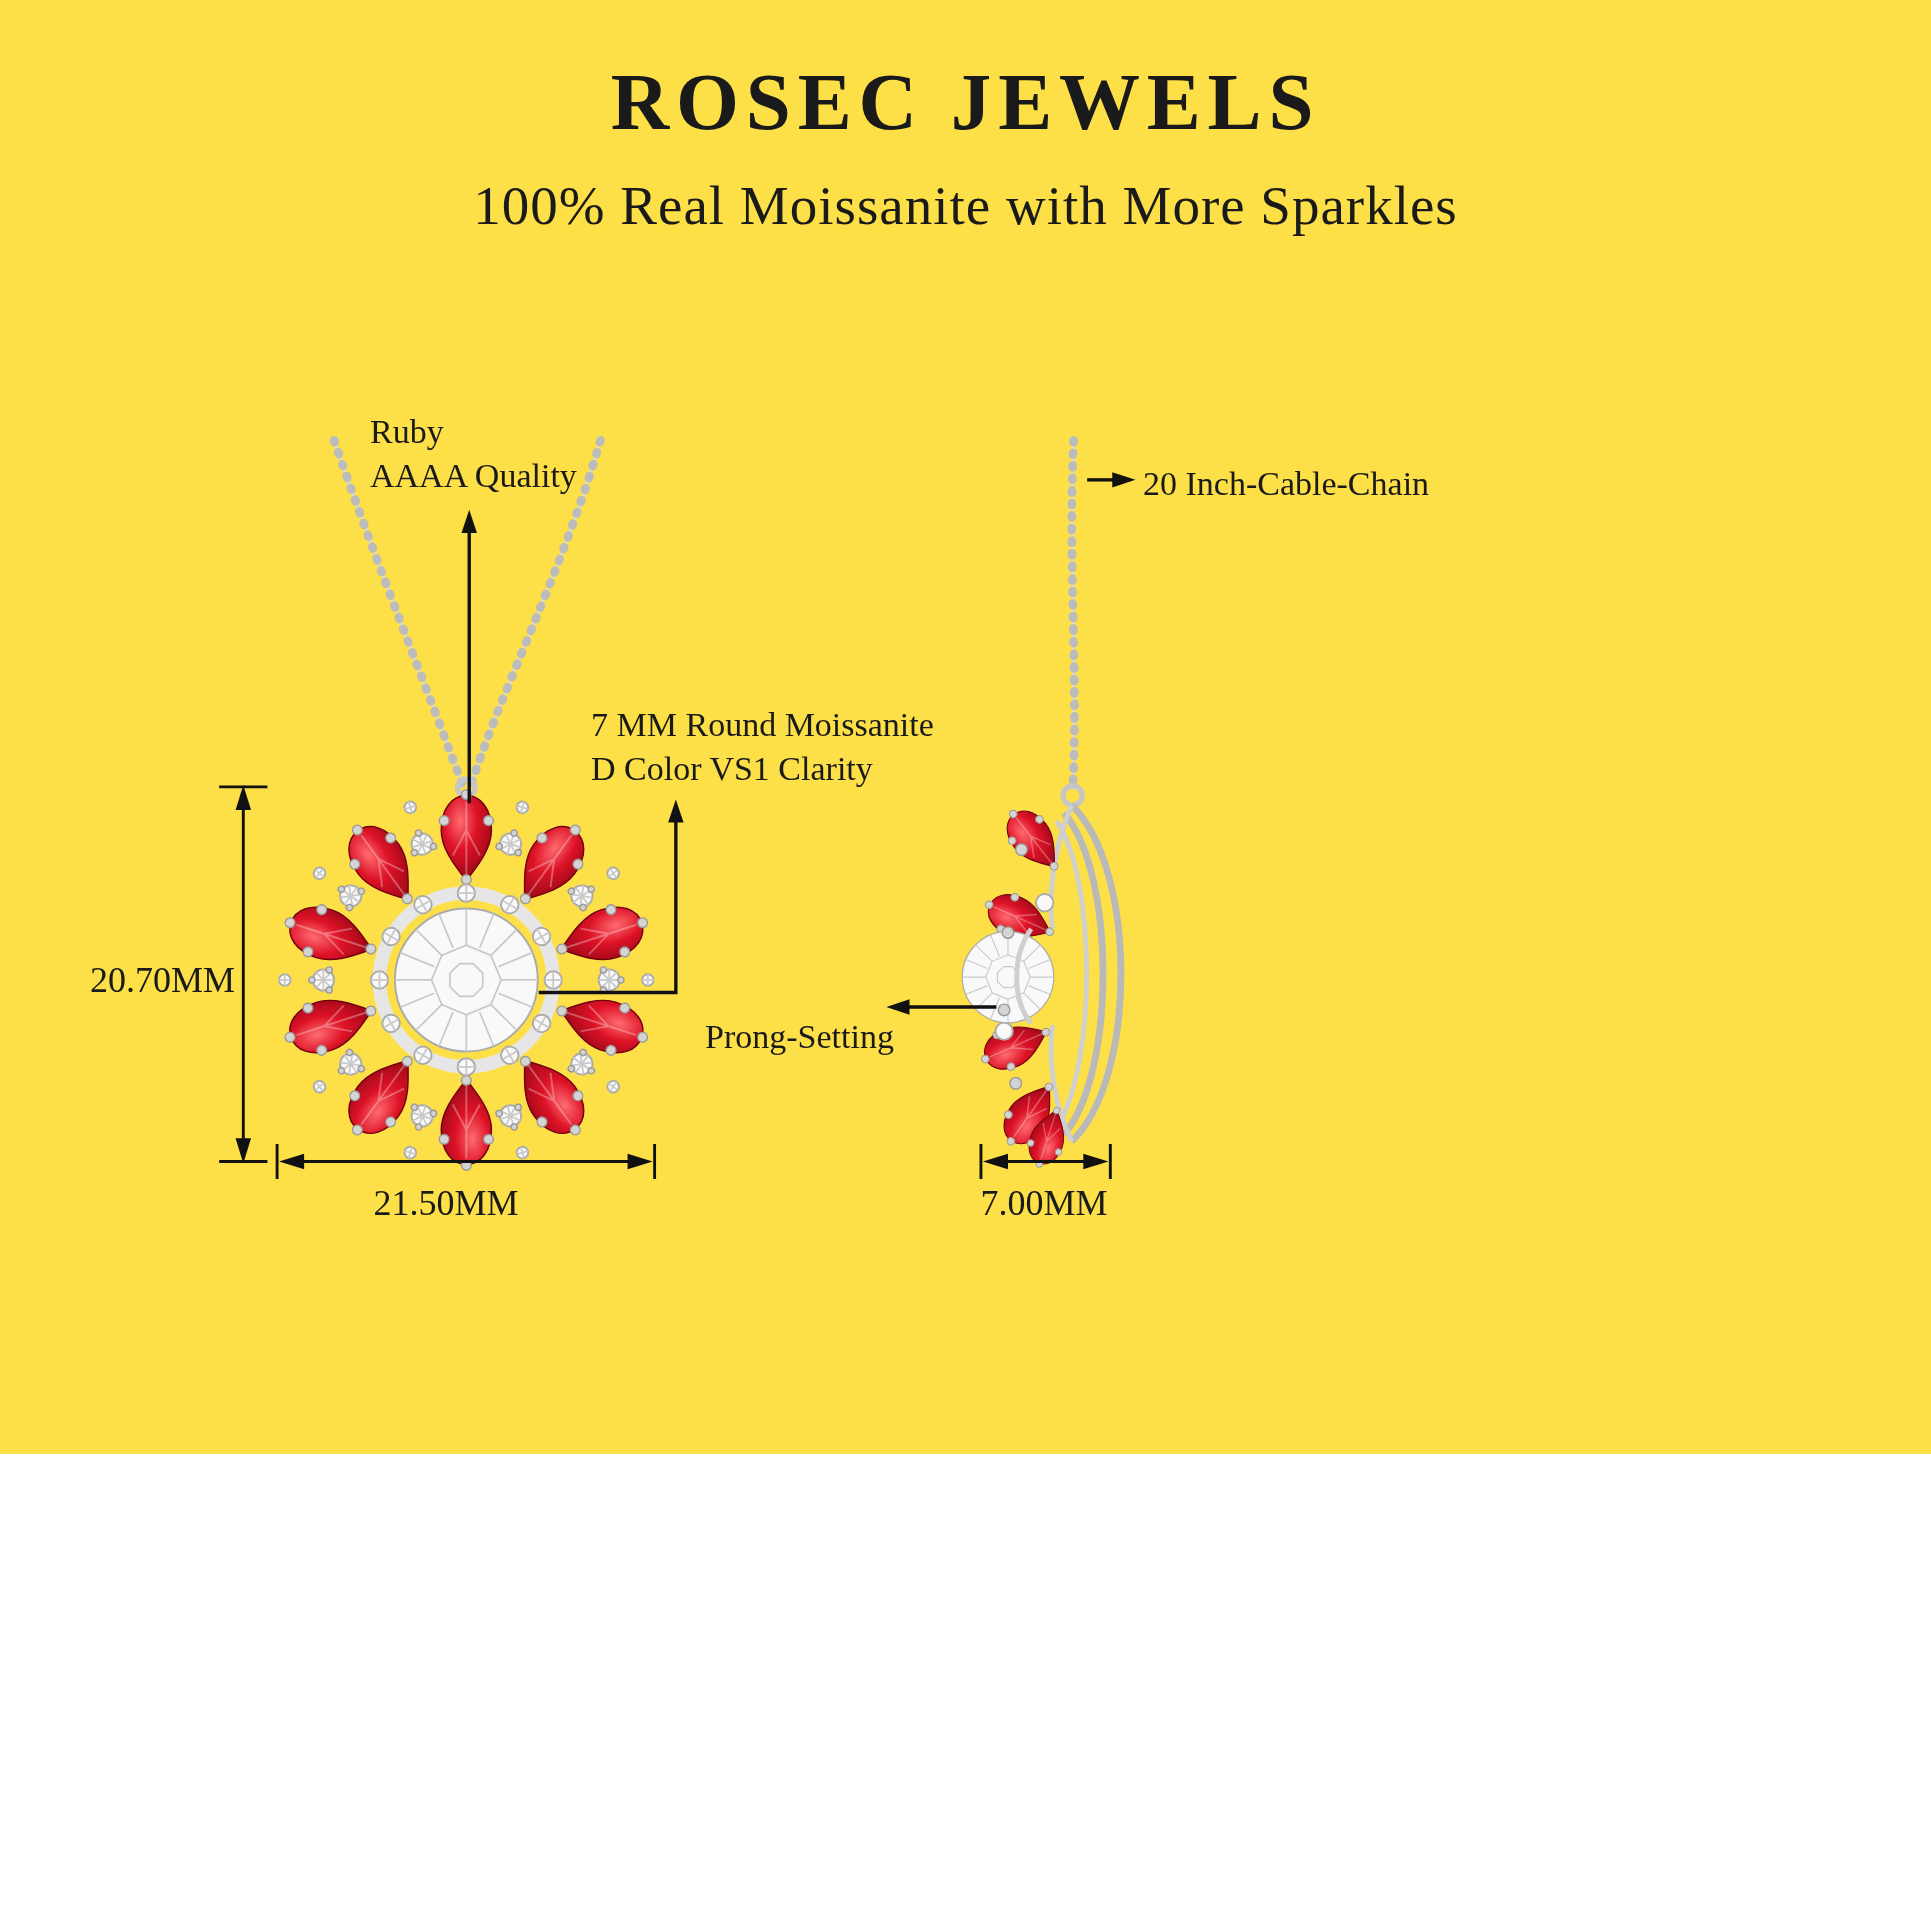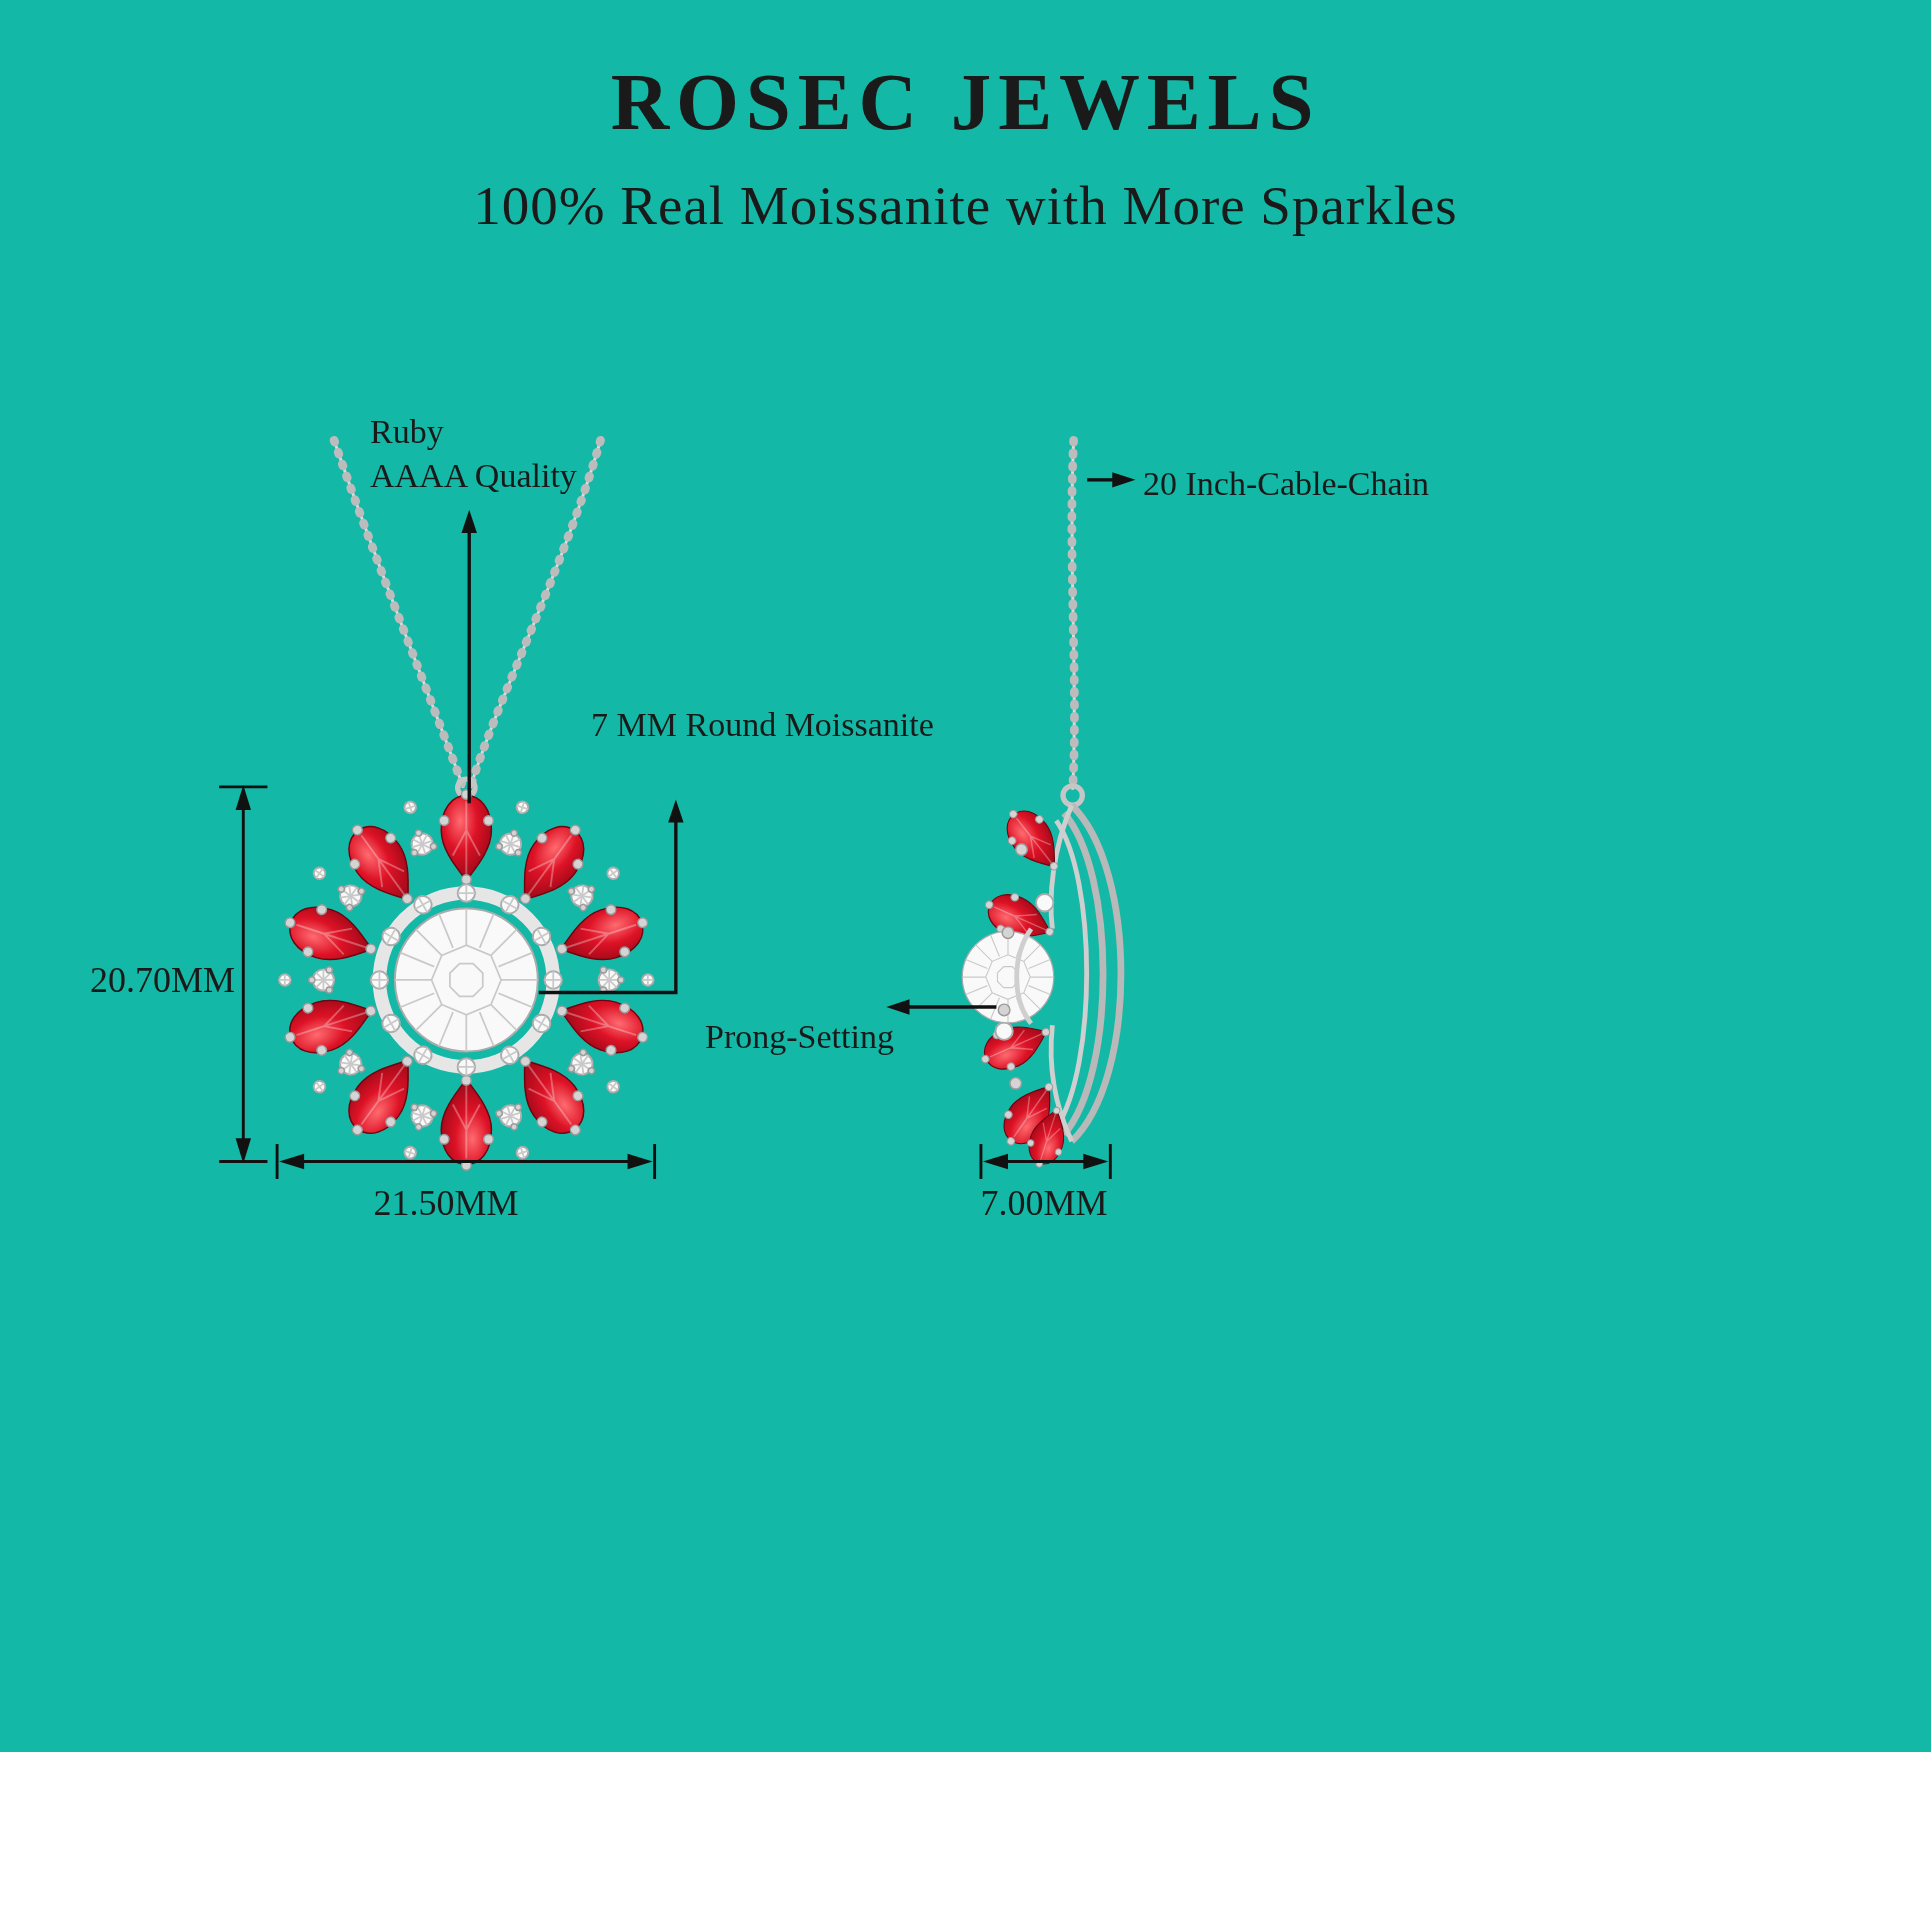--- a/index.html
+++ b/index.html
@@ -2,21 +2,21 @@
 <html style="--ruby-red: #d81226; --ruby-dark: #8b0614; --metal-silver: #d4d4d4; --diamond-white: #f9f9f9; --text-black: #1a1a1a;"><head>
 <meta charset="utf-8">
 <style>
   * { margin:0; padding:0; box-sizing:border-box; }
   html,body { background:#ffffff; }
   body {
     width:1931px; height:1931px;
     font-family:"Liberation Serif", serif;
     color:var(--text-black, #1a1a1a);
   }
-  .stage { position:relative; width:1931px; height:1752px; background:#14b8a6; overflow:hidden; }
+  .stage { position:relative; width:1931px; height:1454px; background:#fde047; overflow:hidden; }
   svg.art { position:absolute; left:0; top:0; }
 
   .title {
     position:absolute; top:56px; left:0; width:100%;
     text-align:center; font-size:81px; font-weight:700; letter-spacing:6.8px;
   }
   .tagline {
     position:absolute; top:174px; left:0; width:100%;
     text-align:center; font-size:55px; font-weight:400; letter-spacing:1px;
   }
@@ -228,20 +228,21 @@
   <h1 class="title">ROSEC JEWELS</h1>
   <div class="tagline">100% Real Moissanite with More Sparkles</div>
 
   <div class="label" style="left:370px; top:410px;">
     <div>Ruby</div>
     <div>AAAA Quality</div>
   </div>
 
   <div class="label" style="left:591px; top:703px;">
     <div>7 MM Round Moissanite</div>
+    <div>D Color VS1 Clarity</div>
   </div>
 
   <div class="label" style="left:1143px; top:462px;">20 Inch-Cable-Chain</div>
 
   <div class="label" style="left:705px; top:1015px;">Prong-Setting</div>
 
   <div class="dim" style="left:90px; top:923px; width:145px;margin-top:36px;">20.70MM</div>
   <div class="dim" style="left:364px; top:1182px; width:164px;">21.50MM</div>
   <div class="dim" style="left:967px; top:1182px; width:154px;">7.00MM</div>
 

